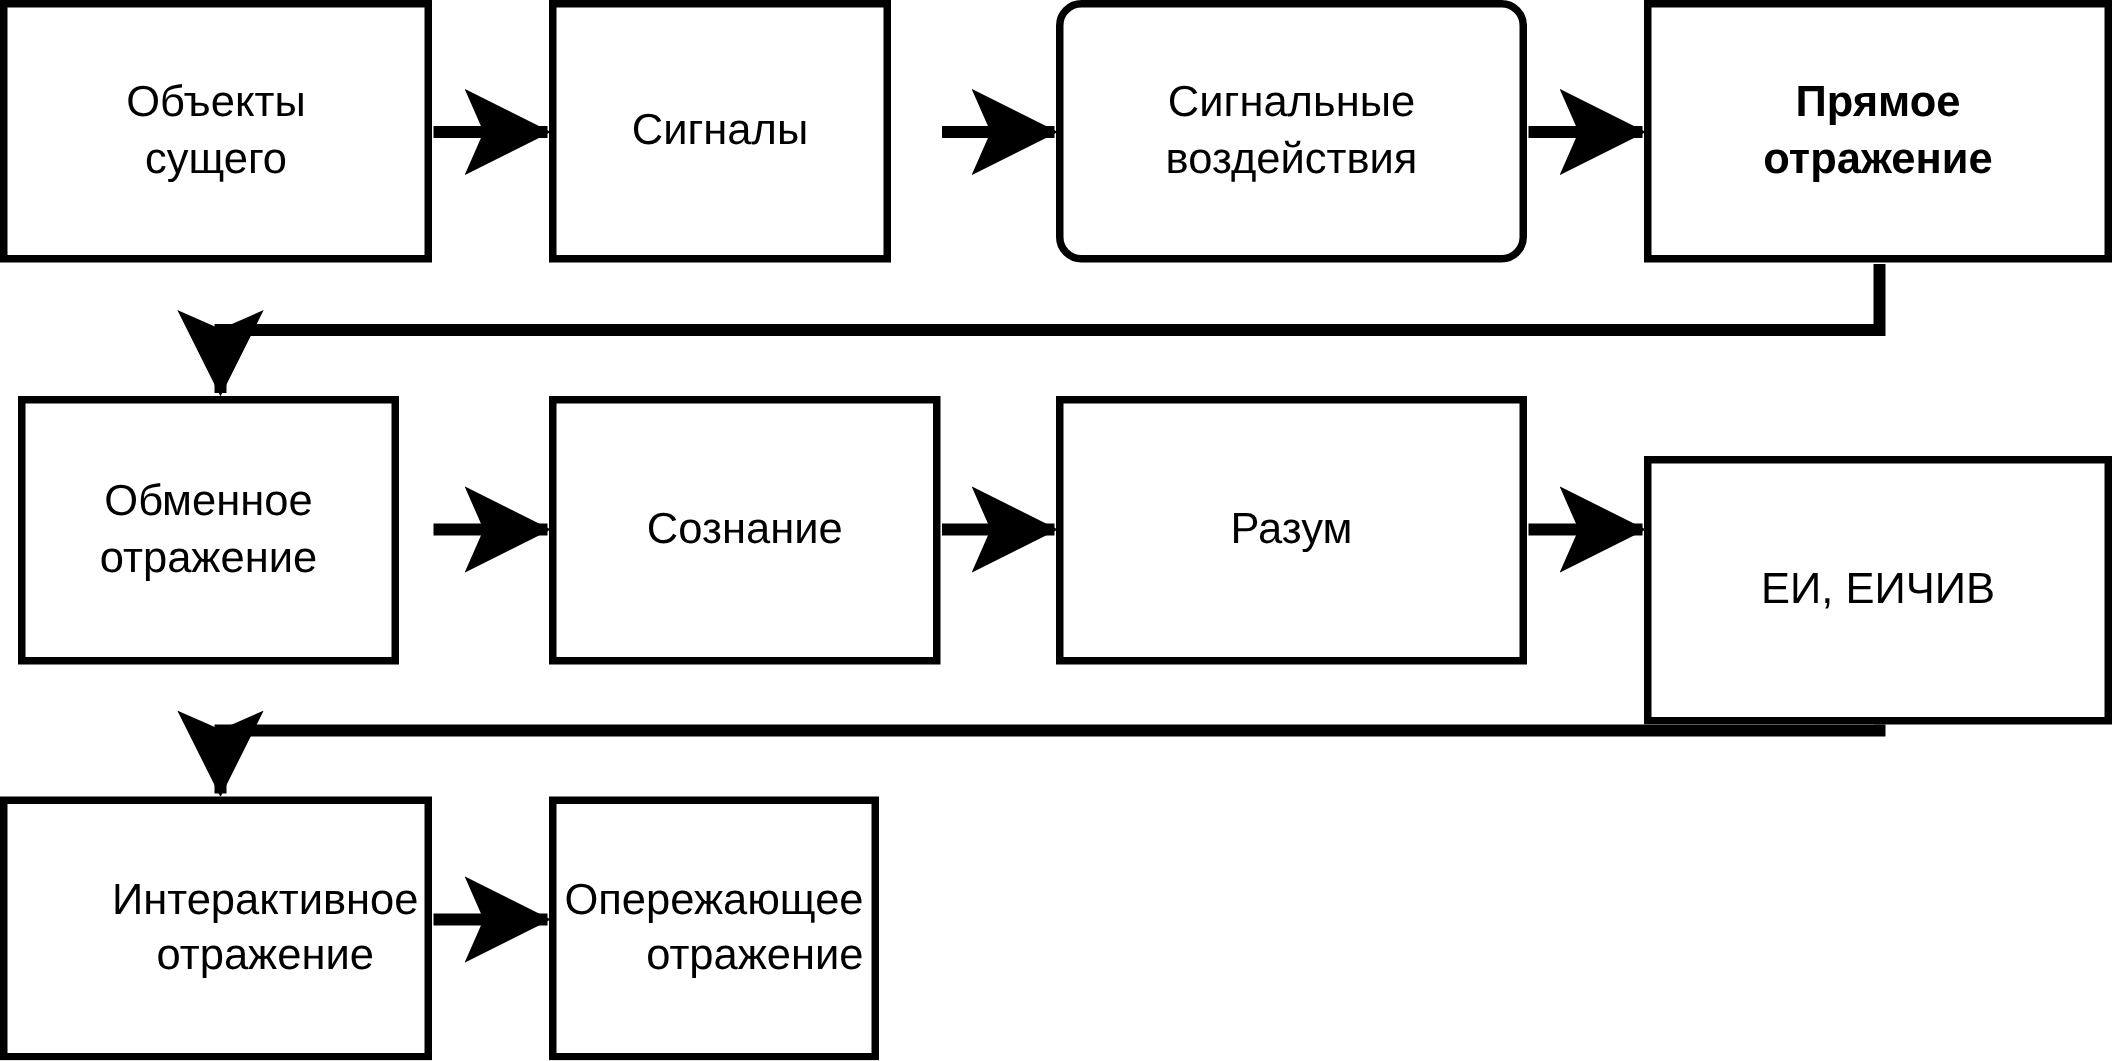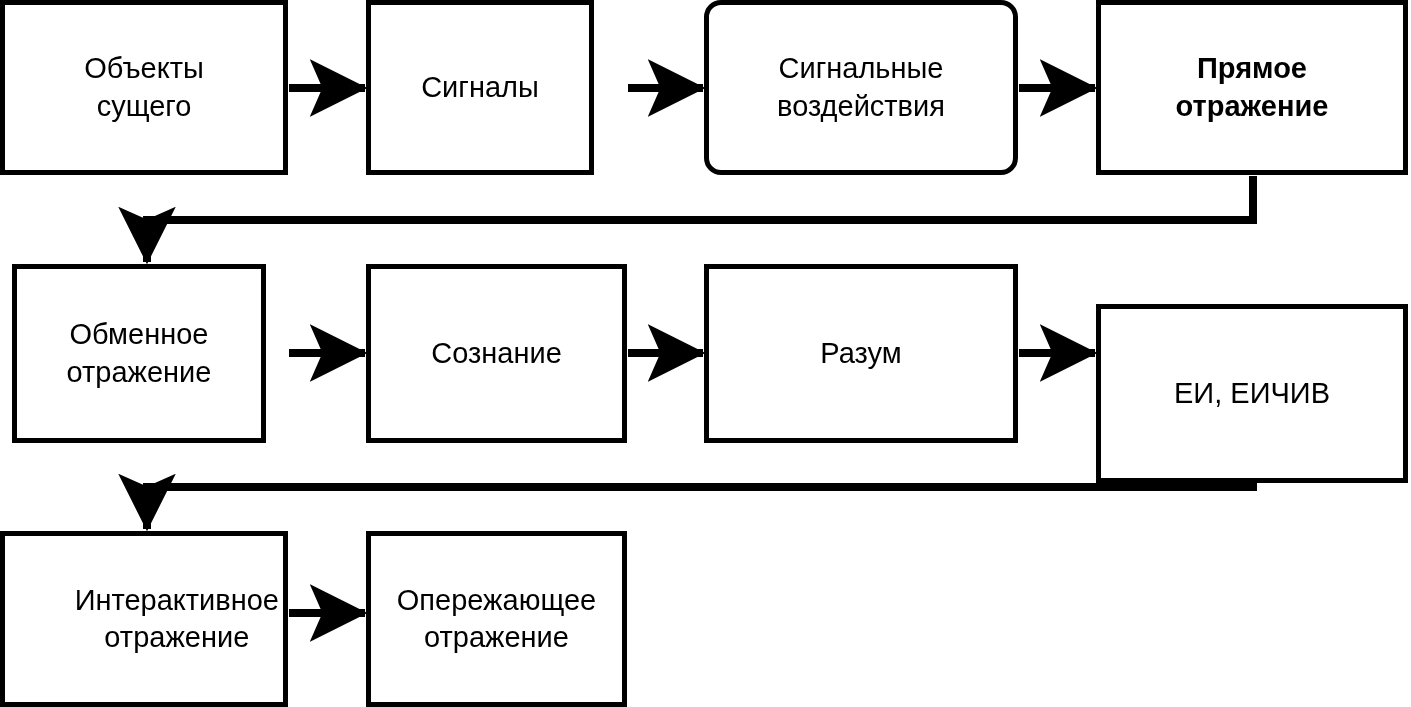--- a/index.html
+++ b/index.html
@@ -107,18 +107,18 @@
 
   <div class="node" style="left:1096px; top:264px; width:312px; height:179px;margin-top:40px;">
     <span class="node-label">ЕИ, ЕИЧИВ</span>
   </div>
 
   <div class="node" style="left:0px; top:531px; width:288px; height:176px;justify-content:flex-end;">
     <span class="node-label">Интерактивное
 отражение</span>
   </div>
 
-  <div class="node" style="left:366px; top:531px; width:261px; height:176px;">
+  <div class="node" style="left:366px; top:531px; width:220px; height:176px;text-align:right;">
     <span class="node-label">Опережающее
 отражение</span>
   </div>
 
 </div>
 
 </body></html>

